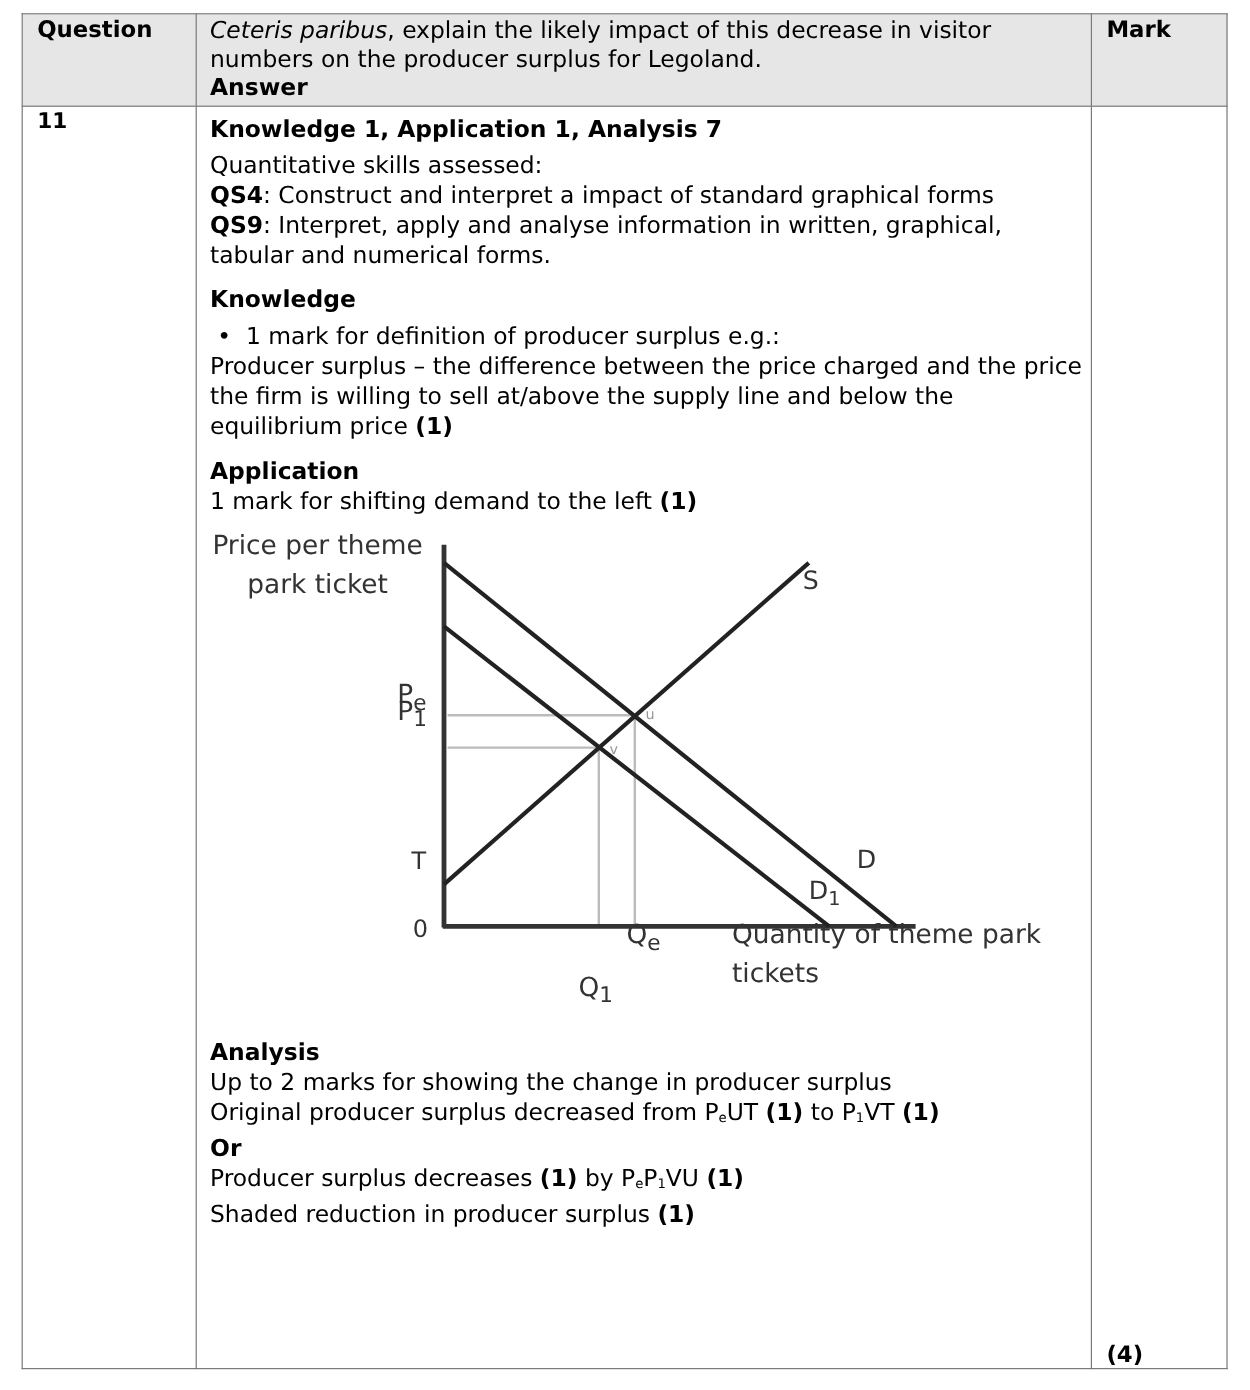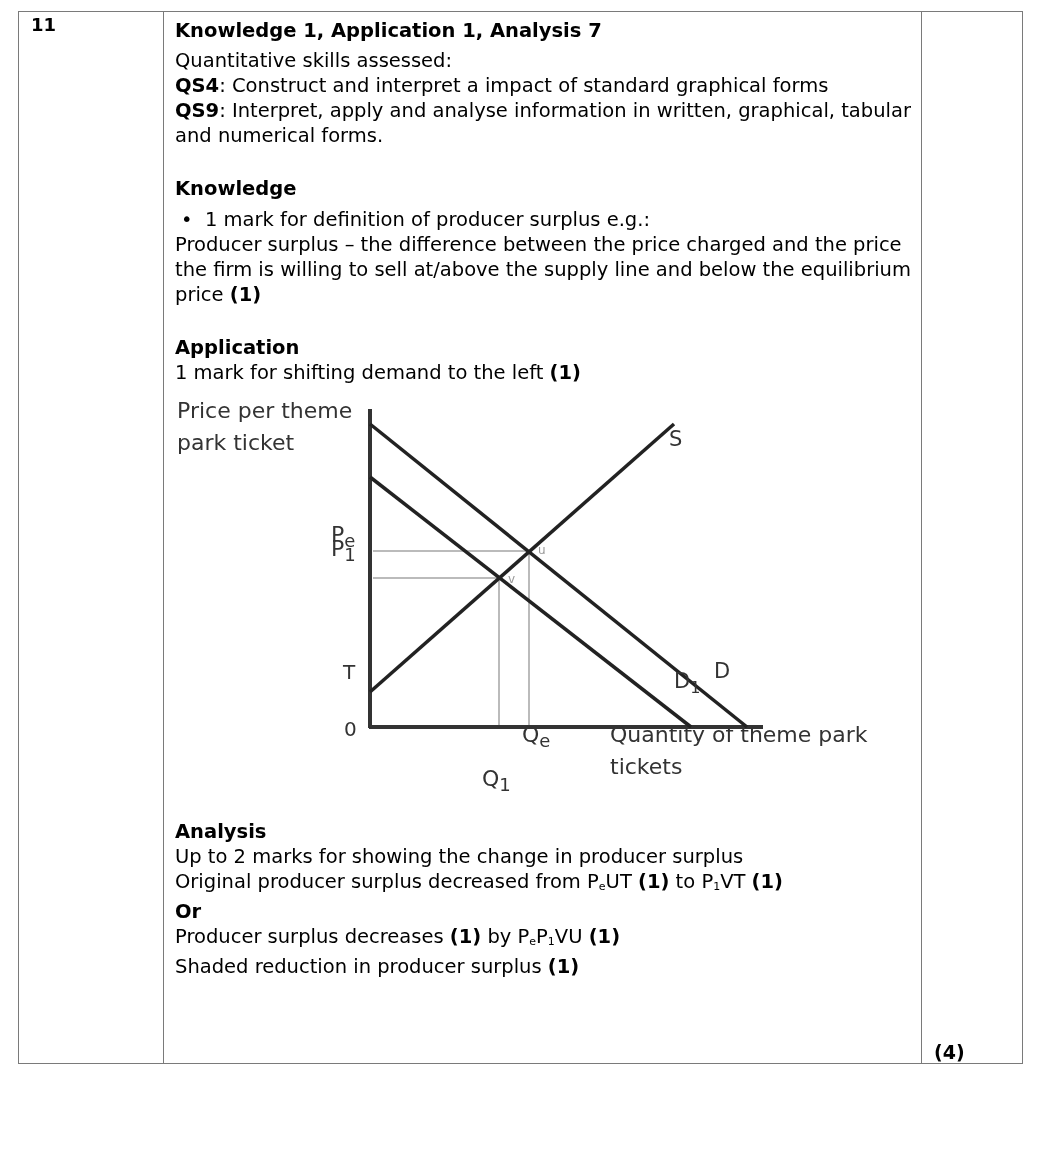--- a/index.html
+++ b/index.html
@@ -13,33 +13,41 @@
   .hm { font-weight:bold; font-size:19px; padding:2px 0 0 12px !important; }
   .hmid { font-size:19.5px; line-height:24px; padding:2px 0 0 11px !important; }
   .hmid b { display:block; line-height:22px; }
   .qn { font-weight:bold; font-size:18px; padding:2px 0 0 12px !important; }
   .body { padding:6px 0 0 11px !important; font-size:19.5px; line-height:25px; height:1045px; position:relative; }
   .markcell { position:relative; }
   .mark4 { position:absolute; bottom:0; left:12px; font-weight:bold; font-size:19px; }
   .h { font-weight:bold; }
   .p { margin:0; }
   .gap6 { margin-top:0; }
-  .gap20 { margin-top:28px; }
+  .gap20 { margin-top:12px; }
   .bullet { padding-left:6px; }
   .bullet span.dot { display:inline-block; width:24px; }
   sub.s { font-size:11px; vertical-align:-2px; }
   .graph { position:relative; width:740px; height:420px; margin-top:8px; margin-left:-11px; }
   .graph svg { position:absolute; left:0; top:0; }
   .glabel { position:absolute; font-family:"DejaVu Sans", sans-serif; font-size:22px; color:#333; line-height:32px; }
 </style>
 </head>
 <body>
 
 <table class="ms">
   <tbody>
+      <tr class="hdr">
+    <td class="c1 hq">Question</td>
+    <td class="hmid">
+      <span><i>Ceteris paribus</i><span>, explain the likely impact of this decrease in visitor numbers on the producer surplus for Legoland.</span></span>
+      <b>Answer</b>
+    </td>
+    <td class="c3 hm">Mark</td>
+  </tr>
   <tr>
     <td class="c1 qn">11</td>
     <td class="body">
       <p class="p h">Knowledge 1, Application 1, Analysis 7</p>
       <p class="p" style="margin-top:5px">Quantitative skills assessed:</p>
       <p class="p"><b>QS4</b><span>: Construct and interpret a impact of standard graphical forms</span></p>
       <p class="p gap6"><b>QS9</b><span>: Interpret, apply and analyse information in written, graphical, tabular and numerical forms.</span></p>
 
       <p class="p h gap20">Knowledge</p>
       <p class="p bullet" style="margin-top:6px"><span class="dot">•</span><span>1 mark for definition of producer surplus e.g.:</span></p>
@@ -59,33 +67,33 @@
           <g id="curves">
                 <line x1="206" y1="16" x2="206" y2="335" stroke="#333333" stroke-width="4"></line>
                 <line x1="205" y1="334" x2="599" y2="334" stroke="#333333" stroke-width="4"></line>
                 <line x1="206" y1="31" x2="583" y2="334" stroke="#222222" stroke-width="3.5"></line>
                 <line x1="206" y1="84" x2="527" y2="334" stroke="#222222" stroke-width="3.5"></line>
                 <line x1="206" y1="299" x2="510" y2="31" stroke="#222222" stroke-width="3.5"></line>
                 <text x="374" y="161" font-size="12" fill="#999" font-family="DejaVu Sans, sans-serif">u</text>
                 <text x="344" y="190" font-size="12" fill="#999" font-family="DejaVu Sans, sans-serif">v</text>
               </g>
         </svg>
-        <div class="glabel" style="left:13px;top:2px;">
+        <div class="glabel" style="left:13px;top:2px;text-align:center;">
               <div>Price per theme</div>
               <div>park ticket</div>
             </div>
         <div class="glabel" style="left:505px;top:30px;font-size:21px;">S</div>
         <div class="glabel" style="left:167px;top:126px;"><span>P</span><sub style="font-size:18px">e</sub></div>
         <div class="glabel" style="left:167px;top:140px;"><span>P</span><sub style="font-size:18px">1</sub></div>
         <div class="glabel" style="left:179px;top:263px;font-size:20px;">T</div>
         <div class="glabel" style="left:180px;top:320px;font-size:20px;">0</div>
         <div class="glabel" style="left:318px;top:326px;margin-top:44px;"><span>Q</span><sub style="font-size:18px">1</sub></div>
         <div class="glabel" style="left:358px;top:326px;"><span>Q</span><sub style="font-size:18px">e</sub></div>
         <div class="glabel" style="left:550px;top:262px;font-size:21px;">D</div>
-        <div class="glabel" style="left:510px;top:272px;font-size:21px;text-align:center;"><span>D</span><sub style="font-size:16px">1</sub></div>
+        <div class="glabel" style="left:510px;top:288px;font-size:21px;text-align:center;"><span>D</span><sub style="font-size:16px">1</sub></div>
         <div class="glabel" style="left:446px;top:326px;">
               <div>Quantity of theme park</div>
               <div>tickets</div>
             </div>
       </div>
 
       <p class="p h" style="margin-top:6px">Analysis</p>
       <p class="p gap6">Up to 2 marks for showing the change in producer surplus</p>
       <p class="p gap6"><span>Original producer surplus decreased from P</span><sub class="s">e</sub><span>UT </span><b>(1)</b><span> to P</span><sub class="s">1</sub><span>VT </span><b>(1)</b></p>
       <p class="p h gap6">Or</p>

